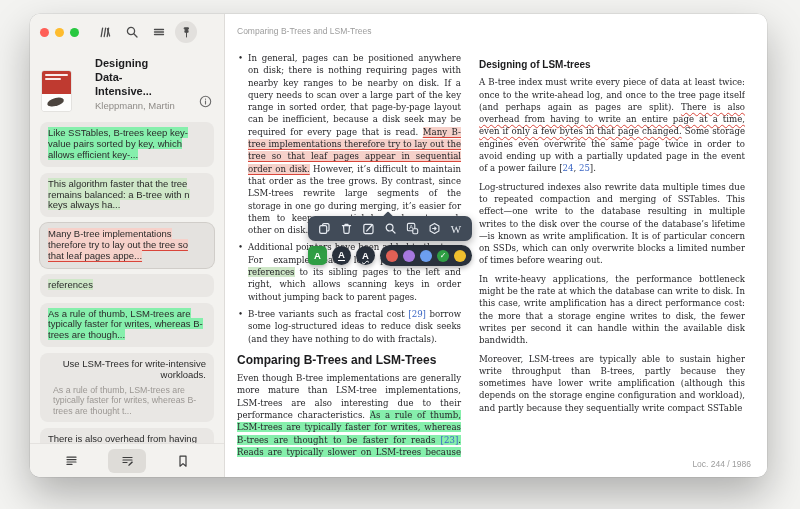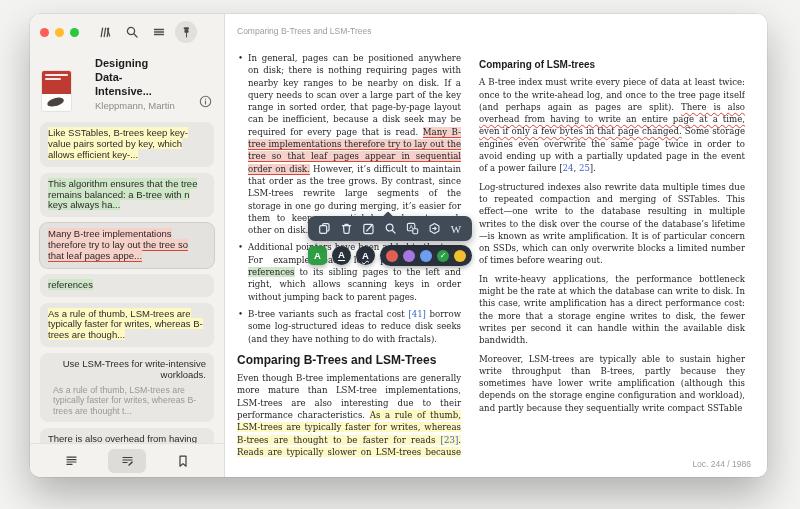--- a/index.html
+++ b/index.html
@@ -49,21 +49,21 @@
   .col { font-family:"DejaVu Serif", serif; font-size:8.6px; line-height:12.3px; text-align:justify; color:#27272a; }
   .col.left  { width:224px; flex:0 0 224px; }
   .col.right { flex:1; }
   .bullet { position:relative; padding-left:11px; margin-bottom:5px; }
   .bullet::before { content:"•"; position:absolute; left:1px; top:0; }
   .para { margin-bottom:6px; }
   .h-main { font-family:"Liberation Sans", sans-serif; font-size:12px; font-weight:bold; color:#1c1c1e; margin:9px 0 6px; text-align:left; }
   .h-sub  { font-family:"Liberation Sans", sans-serif; font-size:10px; font-weight:bold; color:#1c1c1e; margin:7px 0 5px; text-align:left; }
   .loc-footer { position:absolute; right:16px; bottom:8px; font-size:8.5px; color:#9c9c9c;margin-top:48px; }
 
-  .seg.hl-yellow { background:#fef9c3; }
+  .seg.hl-yellow { background:#86efac; }
   .seg.hl-green  { background:#cfe7c8; }
   .seg.hl-pink   { background:#f6d1ca; text-decoration:underline; text-decoration-color:#d9453a; text-decoration-thickness:1px; text-underline-offset:1.5px;margin-top:8px; }
   .seg.wavy-red  { text-decoration:underline wavy #d9453a; text-decoration-thickness:1px; text-underline-offset:2px; }
   .seg.ul-red    { text-decoration:underline; text-decoration-color:#d9453a; text-decoration-thickness:1px; text-underline-offset:2px; }
   .seg.link      { color:#3b66c4; }
   .seg.italic    { }
 
   
   .popup { position:absolute; left:83px; top:202px; width:164px; z-index:5; }
   .popup-caret { position:absolute; top:-3px; left:76px; width:8px; height:8px; background:#414b58; transform:rotate(45deg); border-radius:1px; }
@@ -143,21 +143,21 @@
             <path d="M6.5 4 v0.2"></path>
           </svg>
       </button>
     </div>
 
     <div class="cards">
       <div class="card">
         <span class="seg hl-yellow">Like SSTables, B-trees keep key-value pairs sorted by key, which allows efficient key-...</span>
       </div>
       <div class="card">
-        <span class="seg hl-green">This algorithm ensures that the tree remains balanced: a B-tree with n keys always ha...</span>
+        <span class="seg hl-green">This algorithm faster that the tree remains balanced: a B-tree with n keys always ha...</span>
       </div>
       <div class="card selected">
         <span class="seg hl-pink">Many B-tree implementations therefore try to lay out the tree so that leaf pages appe...</span>
       </div>
       <div class="card">
         <span class="seg hl-green">references</span>
       </div>
       <div class="card">
         <span class="seg hl-yellow">As a rule of thumb, LSM-trees are typically faster for writes, whereas B-trees are though...</span>
       </div>
@@ -196,27 +196,27 @@
     </div>
   </aside>
 
   <main class="content">
     <div class="running-header">Comparing B-Trees and LSM-Trees</div>
 
     <div class="columns">
       <div class="col left">
         <div class="bullet"><span class="seg">In general, pages can be positioned anywhere on disk; there is nothing requiring pages with nearby key ranges to be nearby on disk. If a query needs to scan over a large part of the key range in sorted order, that page-by-page layout can be inefficient, because a disk seek may be required for every page that is read. </span><span class="seg hl-pink">Many B-tree implementations therefore try to lay out the tree so that leaf pages appear in sequential order on disk.</span><span class="seg"> However, it’s difficult to maintain that order as the tree grows. By contrast, since LSM-trees rewrite large segments of the storage in one go during merging, it’s easier for them to keep sequential keys close to each other on disk.</span></div>
         <div class="bullet"><span class="seg">Additional pointers have been added to the tree. For example, each leaf page may have </span><span class="seg hl-green">references</span><span class="seg"> to its sibling pages to the left and right, which allows scanning keys in order without jumping back to parent pages.</span></div>
-        <div class="bullet"><span class="seg">B-tree variants such as </span><span class="seg italic">fractal cost</span><span class="seg"> </span><span class="seg link">[41]</span><span class="seg"> borrow some log-structured ideas to reduce disk seeks (and they have nothing to do with fractals).</span></div>
+        <div class="bullet"><span class="seg">B-tree variants such as </span><span class="seg italic">fractal cost</span><span class="seg"> </span><span class="seg link">[29]</span><span class="seg"> borrow some log-structured ideas to reduce disk seeks (and they have nothing to do with fractals).</span></div>
         <h2 class="h-main">Comparing B-Trees and LSM-Trees</h2>
         <p class="para"><span class="seg">Even though B-tree implementations are generally more mature than LSM-tree implementations, LSM-trees are also interesting due to their performance characteristics. </span><span class="seg hl-yellow">As a rule of thumb, LSM-trees are typically faster for writes, whereas B-trees are thought to be faster for reads </span><span class="seg hl-yellow link">[23]</span><span class="seg hl-yellow">. Reads are typically slower on LSM-trees because they have to check several different data structures and SSTables at different stages of compaction.</span></p>
 
       </div>
       <div class="col right">
-        <h3 class="h-sub">Comparing of LSM-trees</h3>
+        <h3 class="h-sub">Designing of LSM-trees</h3>
         <p class="para"><span class="seg">A B-tree index must write every piece of data at least twice: once to the write-ahead log, and once to the tree page itself (and perhaps again as pages are split). </span><span class="seg wavy-red">There is also overhead from having to write an entire page at a time, even if only a few bytes in that page changed.</span><span class="seg"> Some storage engines even overwrite the same page twice in order to avoid ending up with a partially updated page in the event of a power failure [</span><span class="seg link">24</span><span class="seg">, </span><span class="seg link">25</span><span class="seg">].</span></p>
         <p class="para"><span class="seg">Log-structured indexes also rewrite data multiple times due to repeated compaction and merging of SSTables. This effect—one write to the database resulting in multiple writes to the disk over the course of the database’s lifetime—is known as </span><span class="seg italic">write amplification</span><span class="seg">. It is of particular concern on SSDs, which can only overwrite blocks a limited number of times before wearing out.</span></p>
         <p class="para"><span class="seg">In write-heavy applications, the performance bottleneck might be the rate at which the database can write to disk. In this case, write amplification has a direct performance cost: the more that a storage engine writes to disk, the fewer writes per second it can handle within the available disk bandwidth.</span></p>
         <p class="para"><span class="seg">Moreover, LSM-trees are typically able to sustain higher write throughput than B-trees, partly because they sometimes have lower write amplification (although this depends on the storage engine configuration and workload), and partly because they sequentially write compact SSTable</span></p>
       </div>
     </div>
 
     <div class="loc-footer">Loc. 244 / 1986</div>
 
     <div class="popup">

